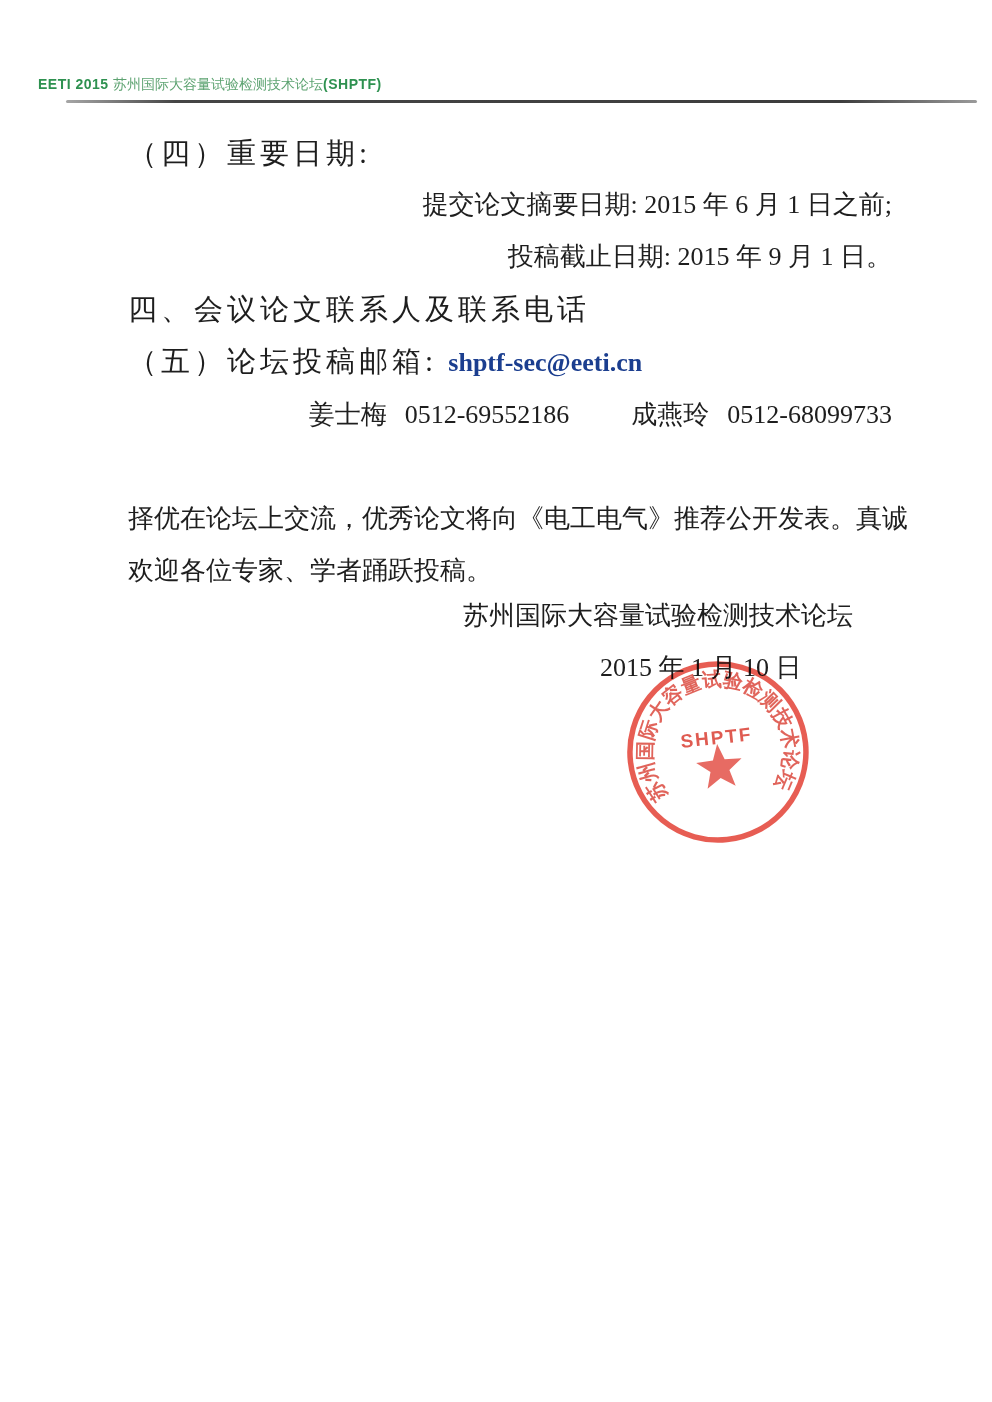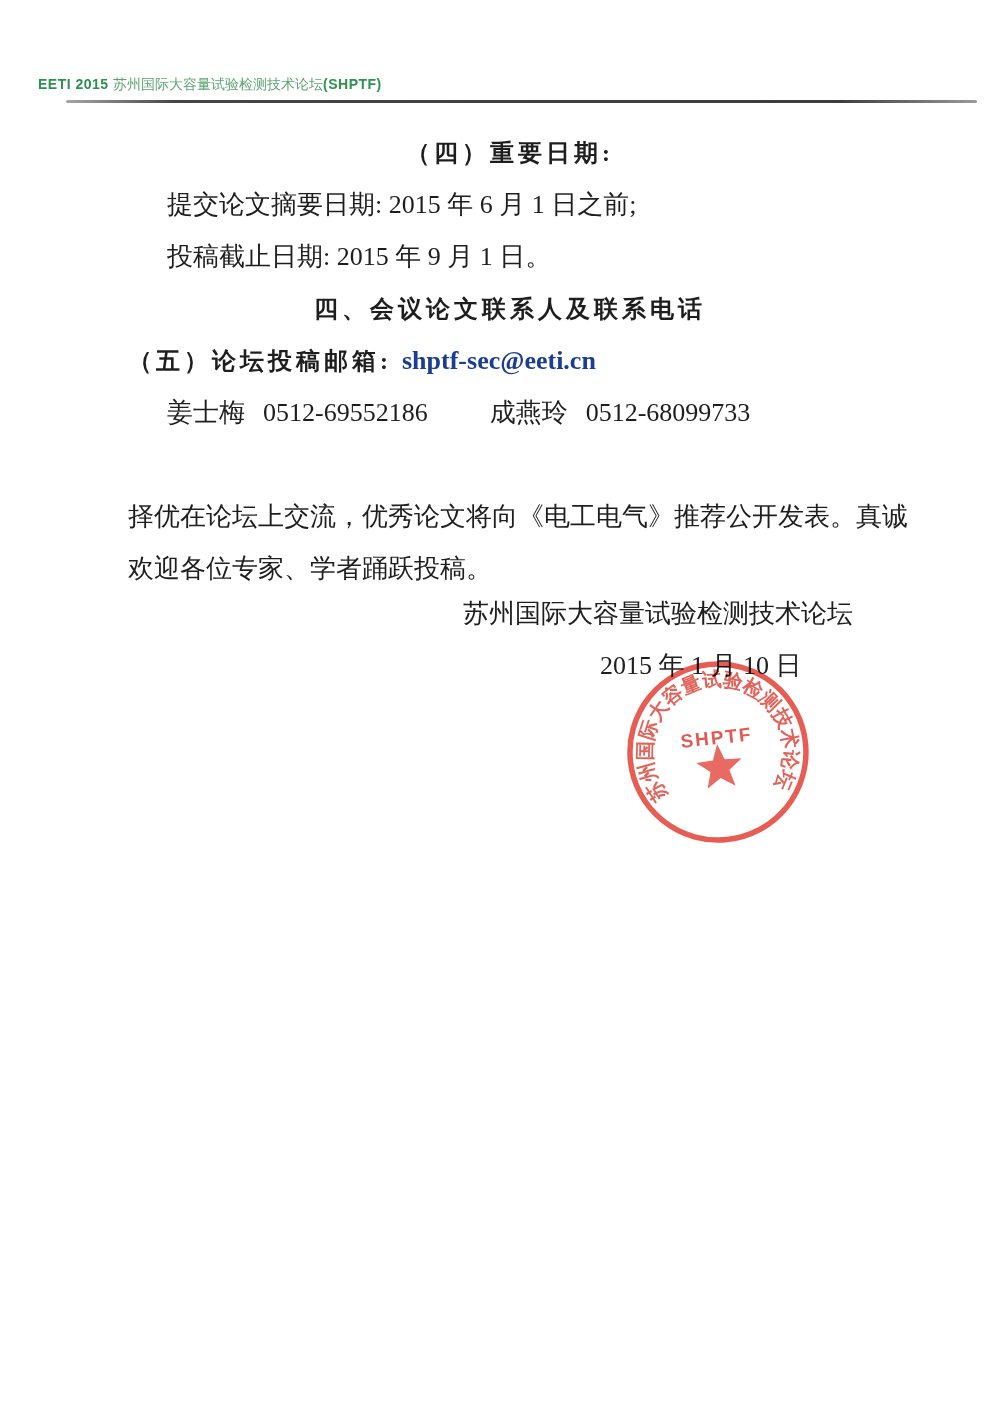--- a/index.html
+++ b/index.html
@@ -21,22 +21,22 @@
   .rule {
     position:absolute; top:100px; left:66px; width:911px; height:3px;
     background:linear-gradient(to right,#a6a6a6,#454545 12%,#3d3d3d 85%,#9a9a9a);
     border-radius:2px;
   }
   .body {
     position:absolute; top:127px; left:128px; width:764px;
     font-size:26px;
   }
   .line { line-height:52px; white-space:pre; }
-  .heading { font-weight:bold; letter-spacing:4px; font-size:24px;text-align:center; }
-  .indent { padding-left:39px; }
+  .heading { font-weight:normal; letter-spacing:4px; font-size:29px; }
+  .indent { padding-left:39px;text-align:right; }
   .email { color:#1b3e8f; font-weight:bold; letter-spacing:0; font-family:"Liberation Serif","DejaVu Serif",serif; }
   .contact-name { margin-right:18px; }
   .contact-phone-gap { margin-right:62px; }
   .closing { margin-top:52px; }
   .closing .first { padding-left:48px; }
   .signature { margin-top:-7px; }
   .sig-org { padding-left:335px; }
   .sig-date { padding-left:472px; }
   .stamp {
     position:absolute; left:606px; top:640px; width:225px; height:225px;

